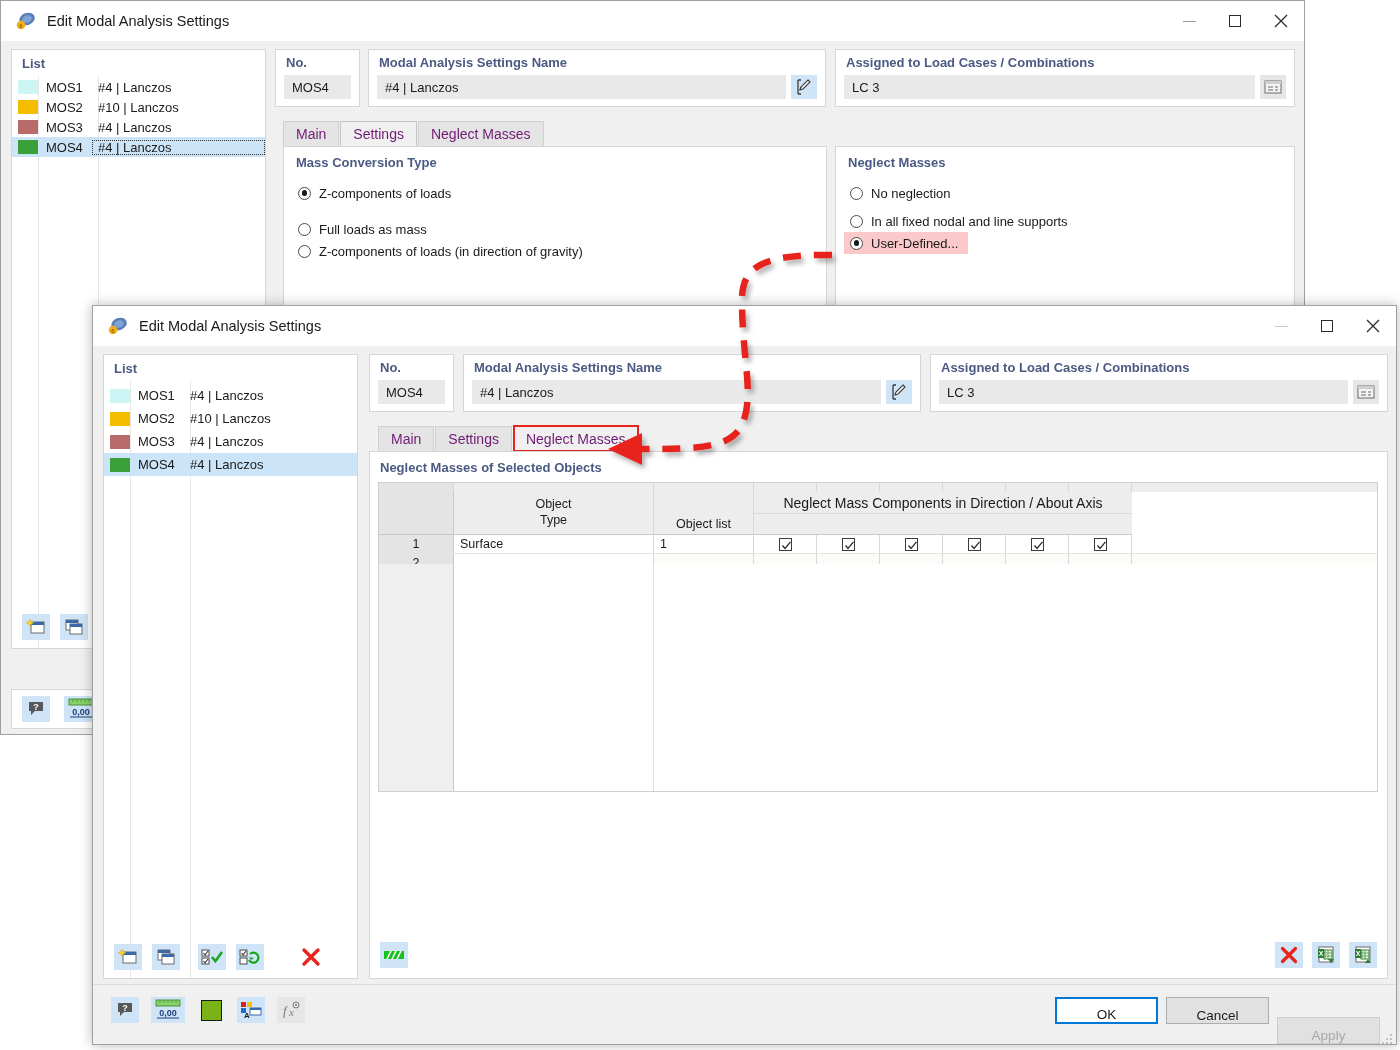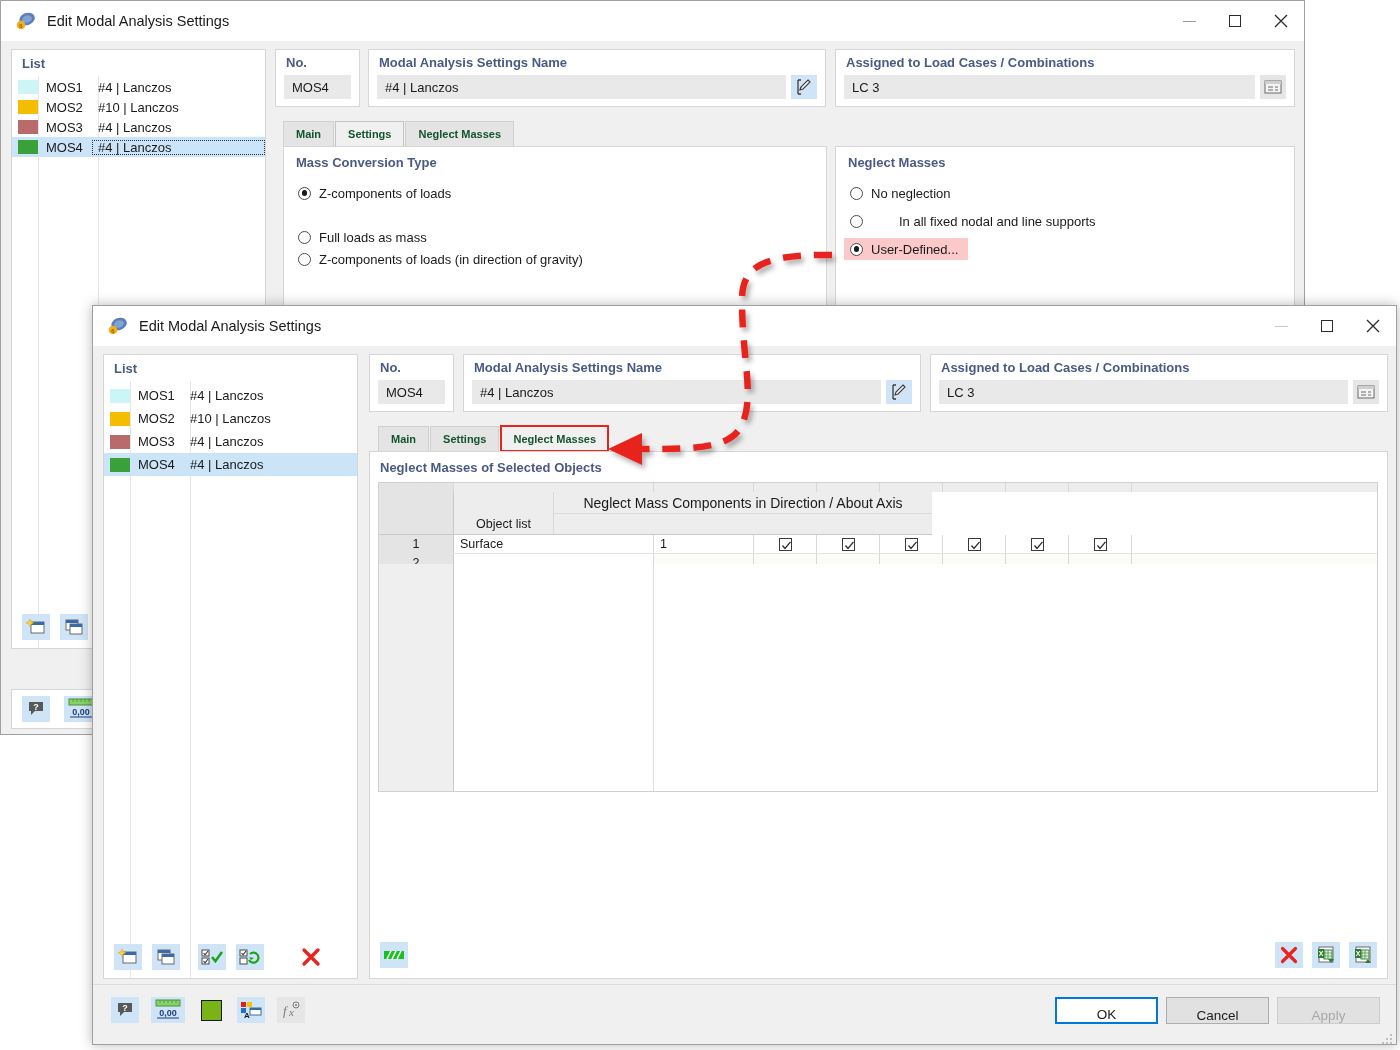--- a/index.html
+++ b/index.html
@@ -45,23 +45,23 @@
   .listcol-v { position: absolute; top: 0; bottom: 0; width: 1px; background: #e6e6e6; }
 
   
   .fieldbox { background: #fff; border: 1px solid #d6d6d6; position: absolute; }
   .flabel { color: #4a5a82; font-weight: bold; font-size: 13px; padding: 5px 0 0 10px; }
   .finput { background: #e9e9e9; border: none; height: 24px; font-size: 13px; color: #1a1a1a;
             display: flex; align-items: center; padding-left: 8px; font-family: "Liberation Sans", sans-serif; }
 
   
   .tabstrip { position: absolute; display: flex; align-items: flex-end; height: 25px; }
-  .tab { height: 25px; padding: 0 12px; display: flex; align-items: center; font-size: 11px;
-         color: #14532d; background: #e4e4e4; border: 1px solid #d0d0d0; border-bottom: none;
-         margin-right: 1px; font-weight: bold; }
+  .tab { height: 25px; padding: 0 12px; display: flex; align-items: center; font-size: 14px;
+         color: #701a75; background: #e4e4e4; border: 1px solid #d0d0d0; border-bottom: none;
+         margin-right: 1px; }
   .tab.active { background: #f0f0f0; border-color: #c4c4c4; }
   .tab.hl { border: 2px solid #e8241c; background: #f0f0f0; padding: 0 11px; height: 27px; }
 
   
   .radio-row { display: flex; align-items: center; height: 22px; font-size: 13px; color: #1a1a1a; }
   .radio { width: 13px; height: 13px; border: 1.3px solid #4a4a4a; border-radius: 50%;
            margin-right: 8px; flex: 0 0 auto; position: relative; background: #fff; }
   .radio.on::after { content: ""; position: absolute; left: 2.6px; top: 2.6px; width: 5.5px;
                      height: 5.5px; border-radius: 50%; background: #1a1a1a; }
   .radio-row.hl { background: #fbc9c9; }
@@ -84,21 +84,21 @@
   
   .tbbtn { width: 28px; height: 26px; display: flex; align-items: center; justify-content: center;
            background: #cfe4f7; position: relative; }
   .tbbtn.plain { background: transparent; }
   .tbbtn.grey { background: #e6e6e6; }
 
   
   .dbtn { height: 27px; font-size: 13.5px; color: #1a1a1a; background: #e1e1e1;
           border: 1px solid #adadad; display: flex; align-items: flex-end; justify-content: center; }
   .dbtn.primary { background: #fff; border: 2px solid #0078d7; }
-  .dbtn.disabled { color: #a8a8a8; background: #e1e1e1; border: 1px solid #cdcdcd; }
+  .dbtn.disabled { color: #a8a8a8; background: #e1e1e1; border: 1px solid #cdcdcd; margin-top: 20px; }
 
   .panelhdr { color: #4a5a82; font-weight: bold; font-size: 13px; }
   .grip { position: absolute; right: 3px; bottom: 3px; width: 11px; height: 11px; }
   .annot { position: absolute; left: 0; top: 0; pointer-events: none; }
 </style>
 </head>
 <body>
 
 <div id="root">
 
@@ -237,21 +237,21 @@
           <span>Settings</span>
         </div>
         <div class="tab">
           <span>Neglect Masses</span>
         </div>
       </div>
 
       <div class="gbox" style="left:282px; top:105px; width:544px; height:210px;">
         <div class="gtitle" style="padding:8px 0 0 12px;">Mass Conversion Type</div>
         <div style="margin:12px 0 0 14px;">
-          <div class="radio-row" style="margin-bottom:22px;">
+          <div class="radio-row" style="margin-bottom:14px;">
             <span class="radio on"></span>
             <span>Z-components of loads</span>
           </div>
           <div class="radio-row">
             <span class="radio"></span>
             <span>Full loads as mass</span>
           </div>
           <div class="radio-row" style="margin-bottom:6px;">
             <span class="radio"></span>
             <span>Z-components of loads (in direction of gravity)</span>
@@ -259,21 +259,21 @@
         </div>
       </div>
 
       <div class="gbox" style="left:834px; top:105px; width:460px; height:210px;">
         <div class="gtitle" style="padding:8px 0 0 12px;">Neglect Masses</div>
         <div style="margin:12px 0 0 14px;">
           <div class="radio-row" style="margin-bottom:6px;">
             <span class="radio"></span>
             <span>No neglection</span>
           </div>
-          <div class="radio-row" style="margin-bottom:6px;gap:28px;">
+          <div class="radio-row" style="">
             <span class="radio"></span>
             <span>In all fixed nodal and line supports</span>
           </div>
           <div class="radio-row hl" style="width:124px; padding-left:6px; margin-left:-6px;">
             <span class="radio on"></span>
             <span>User-Defined...</span>
           </div>
         </div>
       </div>
 
@@ -437,20 +437,24 @@
             <div class="tc thdr" style="width:63px; border-bottom:none;"></div>
             <div class="tc thdr" style="width:63px; border-bottom:none;"></div>
             <div class="tc thdr" style="width:63px; border-bottom:none;"></div>
             <div class="tc thdr" style="width:63px; border-bottom:none;"></div>
             <div class="tc thdr" style="flex:1; border-bottom:none; border-right:none;"></div>
           </div>
 
           <div class="trow" style="height:43px;">
             <div class="tc thdr rownum" style="width:75px;"></div>
 
+            <div class="tc thdr" style="width:200px; flex-direction:column; justify-content:center; line-height:1.25;">
+              <span>Object</span>
+              <span>Type</span>
+            </div>
 
             <div class="tc thdr" style="width:100px; align-items:flex-end; padding-bottom:3px;">
               <span>Object list</span>
             </div>
 
             <div style="width:378px; display:flex; flex-direction:column; background:#ededed;
                         border-bottom:1px solid #c9c9c9;">
               <div style="height:22px; display:flex; align-items:center; justify-content:center;
                           font-size:14px; color:#1a1a1a; border-bottom:1px solid #dadada;">Neglect Mass Components in Direction / About Axis</div>
             </div>

